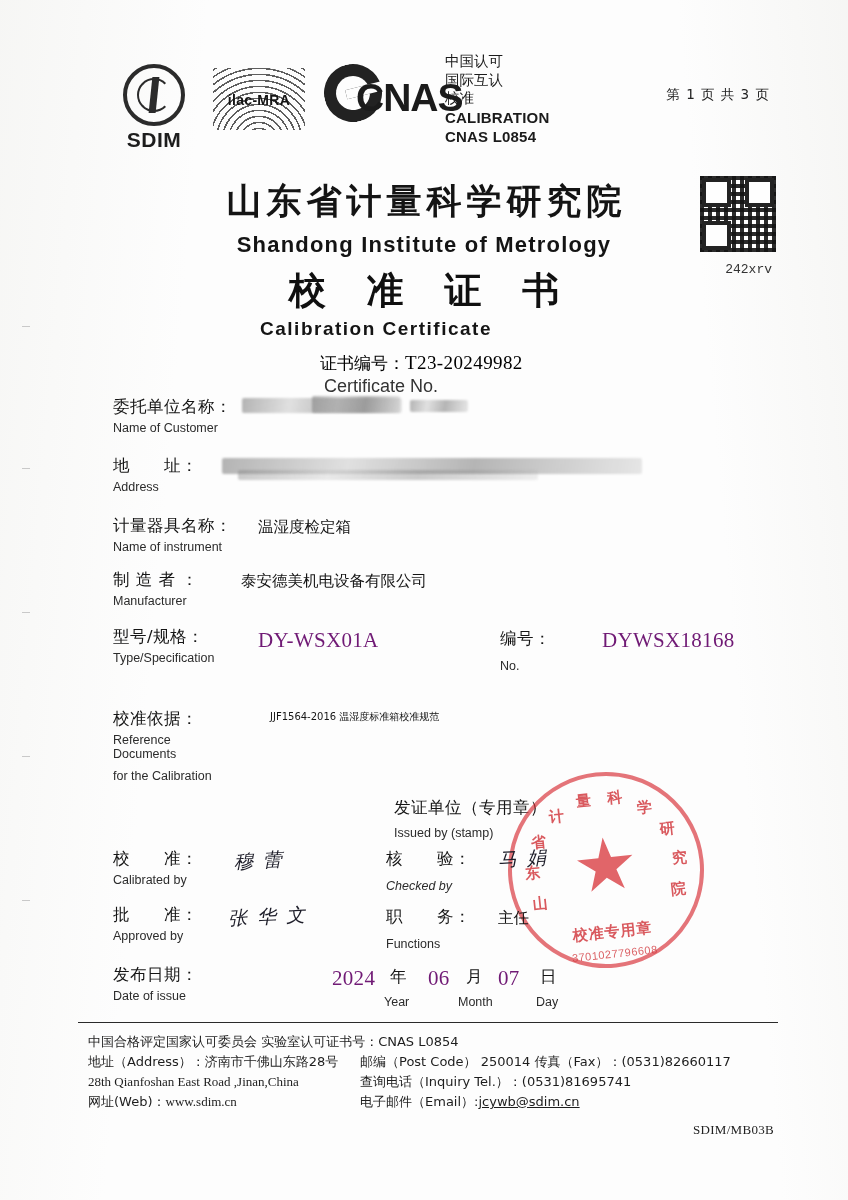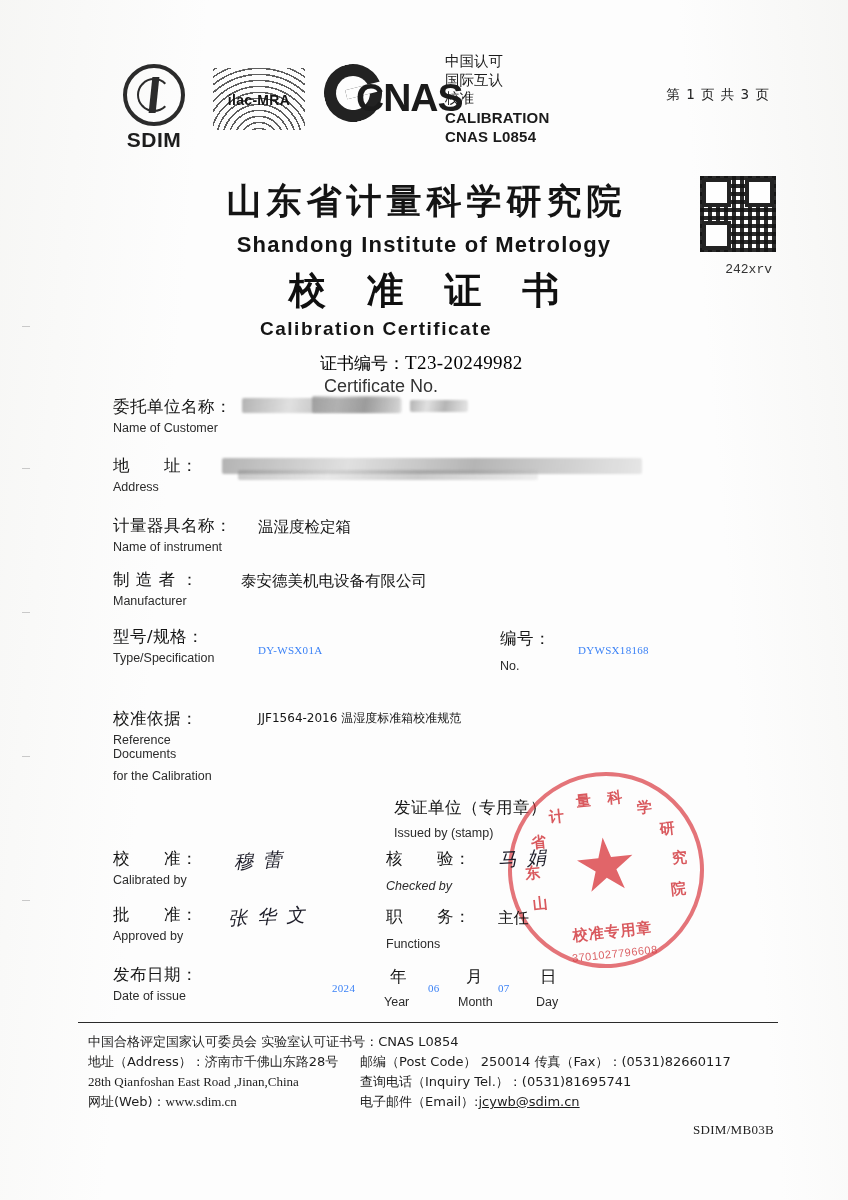--- a/index.html
+++ b/index.html
@@ -319,25 +319,24 @@
     white-space: nowrap;
   }
   .value {
     font-family: "DejaVu Sans", sans-serif;
     font-size: 15.5px;
     color: #151515;
     white-space: nowrap;
   }
   .value-mono {
     font-family: "Liberation Serif", serif;
-    font-size: 11px;
-    color: #3b82f6;
+    font-size: 21px;
+    color: #701a75;
     letter-spacing: .3px;
     white-space: nowrap;
-    margin-top: 16px;
   }
 
   
   .redact {
     position: absolute;
     background: linear-gradient(100deg, rgba(120,120,120,.55), rgba(170,170,170,.35) 30%, rgba(110,110,110,.5) 60%, rgba(180,180,180,.3));
     filter: blur(1.1px);
     border-radius: 2px;
   }
 
@@ -553,29 +552,29 @@
   <div class="value" style="position:absolute; left:241px; top:571px;">泰安德美机电设备有限公司</div>
 
   <div class="field" style="top:626px">
     <div class="label-cn">型号/规格：</div>
     <div class="label-en">Type/Specification</div>
   </div>
   <div class="value-mono" style="position:absolute; left:258px; top:628px;">DY-WSX01A</div>
 
   <div style="position:absolute; left:500px; top:628px;" class="label-cn">编号：</div>
   <div style="position:absolute; left:500px; top:656px;" class="label-en">No.</div>
-  <div class="value-mono" style="position:absolute; left:578px; top:628px;">DYWSX18168</div>
+  <div class="value-mono" style="position:absolute; left:602px; top:628px;">DYWSX18168</div>
 
   <div class="field" style="top:708px">
     <div class="label-cn">校准依据：</div>
     <div class="label-en">Reference</div>
     <div class="label-en" style="margin-top:0">Documents</div>
     <div class="label-en" style="margin-top:8px">for the Calibration</div>
   </div>
-  <div class="value" style="position:absolute; left:258px; top:710px; font-size:12px;">JJF1564-2016 温湿度标准箱校准规范</div>
+  <div class="value" style="position:absolute; left:270px; top:710px; font-size:10px;">JJF1564-2016 温湿度标准箱校准规范</div>
 
   <div style="position:absolute; left:394px; top:797px;" class="label-cn">发证单位（专用章）</div>
   <div style="position:absolute; left:394px; top:823px;" class="label-en">Issued by (stamp)</div>
 
   <div class="stamp">
     <div class="stamp-star"></div>
     <div class="stamp-top">
         <span class="stamp-arc-char" style="transform: rotate(-110deg) translate(0px, -74px) rotate(110deg) translate(-7px, -8px);">山</span>
         <span class="stamp-arc-char" style="transform: rotate(-85.5556deg) translate(0px, -74px) rotate(85.5556deg) translate(-7px, -8px);">东</span>
         <span class="stamp-arc-char" style="transform: rotate(-61.1111deg) translate(0px, -74px) rotate(61.1111deg) translate(-7px, -8px);">省</span>

